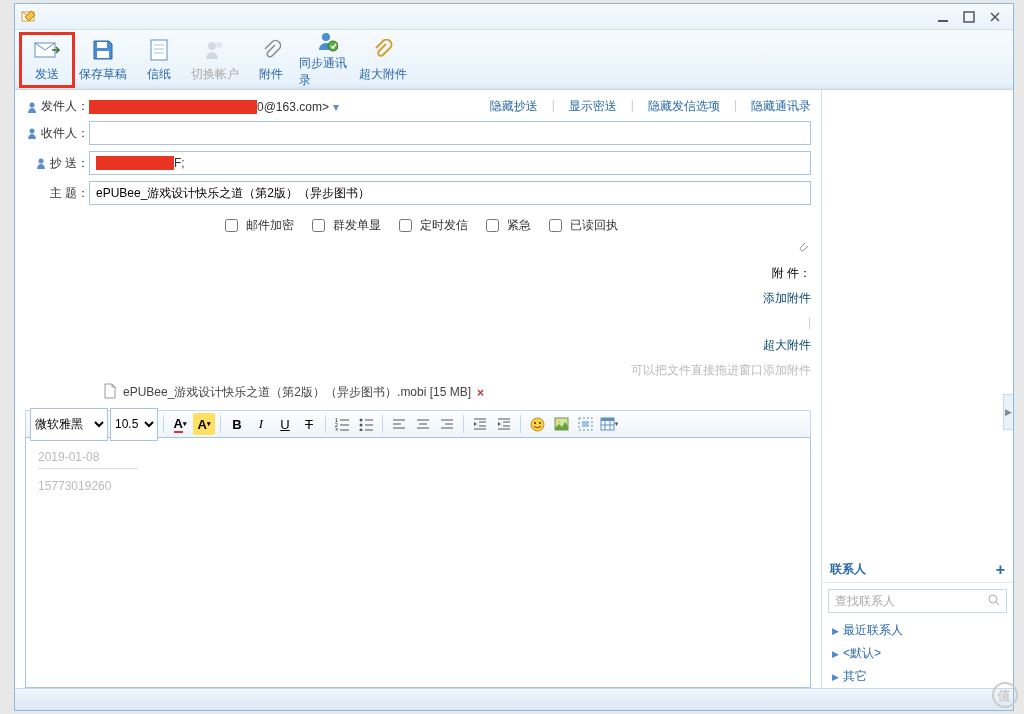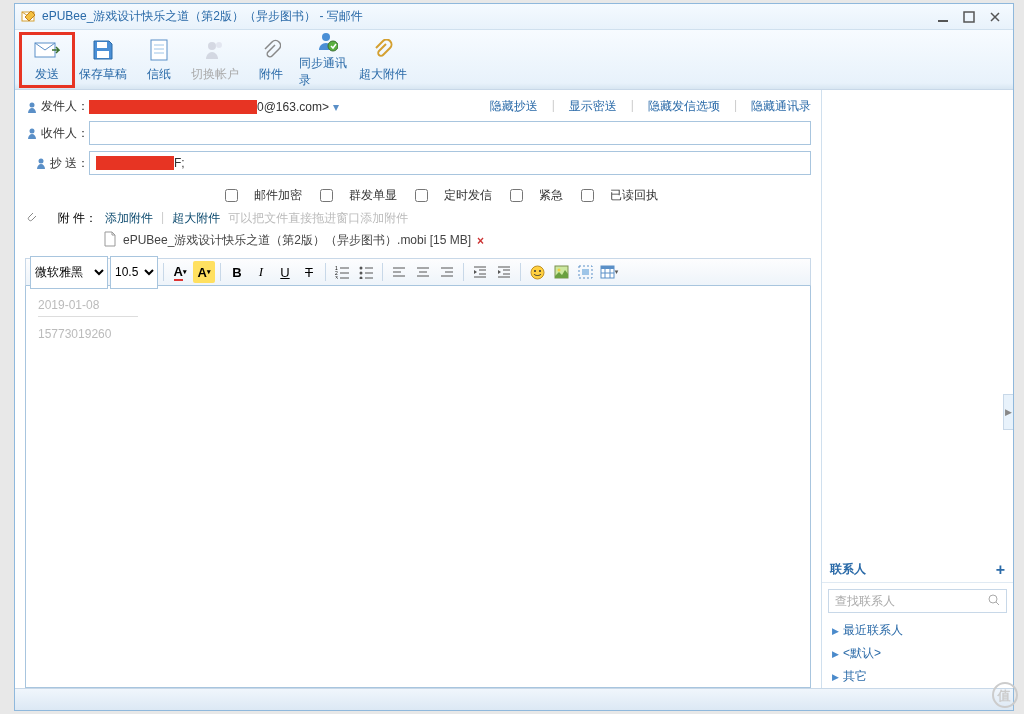--- a/index.html
+++ b/index.html
@@ -23,23 +23,23 @@
 .frow { display: flex; align-items: center; margin-bottom: 6px; }
 .flabel { width: 64px; text-align: right; color: #333; display: flex; align-items: center; justify-content: flex-end; gap: 3px; }
 .flabel .person { width: 12px; height: 12px; }
 .finput { flex: 1; height: 24px; border: 1px solid #a8c5de; padding: 0 6px; font-size: 12px; outline: none; }
 .redblock { display: inline-block; background: #e73423; height: 14px; }
 .sender-line { display: flex; align-items: center; }
 .sender-line .links { margin-left: auto; display: flex; gap: 14px; }
 .sender-line .links span { color: #2a6aa8; cursor: pointer; }
 .sender-line .links .sep { color: #ccc; cursor: default; }
 .options-row { display: flex; gap: 18px; margin: 6px 0 6px 200px; }
-.chk { display: flex; align-items: center; gap: 16px; color: #333; }
+.chk { display: flex; align-items: center; gap: 8px; color: #333; }
 .chk input { width: 13px; height: 13px; }
-.attach-row { display: flex; align-items: flex-start; gap: 8px; margin-bottom: 4px; }
+.attach-row { display: flex; align-items: flex-end; gap: 8px; margin-bottom: 4px; flex-direction: column; }
 .attach-row .hint { color: #bbb; }
 .attach-row .lnk { color: #0c4a6e; cursor: pointer; }
 .attach-file { display: flex; align-items: center; gap: 6px; margin-left: 78px; margin-bottom: 8px; color: #444; }
 .attach-file .del { color: #c33; cursor: pointer; font-weight: bold; }
 .editor-toolbar { height: 28px; border: 1px solid #c8d8e8; border-bottom: 1px solid #a8c5de; background: linear-gradient(#fdfdfe,#eef4fa); display: flex; align-items: center; padding: 0 4px; gap: 2px; }
 .editor-toolbar .sel { height: 33px; border: 1px solid #a8c5de; font-size: 12px; background: #fff; }
 .editor-toolbar .btn { width: 22px; height: 22px; display: flex; align-items: center; justify-content: center; cursor: pointer; border-radius: 2px; font-size: 13px; }
 .editor-toolbar .vsep { width: 1px; height: 18px; background: #c8d8e8; margin: 0 3px; }
 .editor { flex: 1; border: 1px solid #a8c5de; border-top: none; padding: 12px; overflow-y: auto; color: #bbb; position: relative; }
 .editor .date { padding-bottom: 4px; border-bottom: 1px solid #ddd; width: 100px; margin-bottom: 10px; }
@@ -56,21 +56,20 @@
 </head>
 <body>
 
 <div class="window">
   <div class="titlebar">
     <svg class="ticon" viewBox="0 0 16 16">
         <rect x="1" y="3" width="12" height="9" fill="#fff" stroke="#d4a030"></rect>
         <path d="M1 3l6 4 6-4" stroke="#d4a030" fill="none"></path>
         <path d="M10 2l4 4-6 6-4-4z" fill="#f4c040" stroke="#c08020"></path>
       </svg>
-    <span class="title">ePUBee_游戏设计快乐之道（第2版）（异步图书） - 写邮件</span>
     <span class="tspace"></span>
     <div class="wbtn">
         <svg width="12" height="12">
           <rect x="1" y="9" width="10" height="2" fill="#555"></rect>
         </svg>
       </div>
     <div class="wbtn">
         <svg width="12" height="12">
           <rect x="1" y="1" width="10" height="10" fill="none" stroke="#555" stroke-width="1.5"></rect>
         </svg>
@@ -199,20 +198,24 @@
               <path d="M2 12c0-3 2-5 4-5s4 2 4 5" fill="#5a8fc7"></path>
             </svg>
           <span>抄  送：</span>
         </span>
         <div class="finput" style="display:flex;align-items:center;">
           <span class="redblock" style="width:78px"></span>
           <span style="color:#333">F;</span>
         </div>
       </div>
 
+      <div class="frow">
+        <span class="flabel">主  题：</span>
+        <input class="finput" value="ePUBee_游戏设计快乐之道（第2版）（异步图书）" style="">
+      </div>
 
       <div class="options-row">
         <label class="chk">
             <input type="checkbox" style="">
             <span>邮件加密</span>
           </label>
         <label class="chk">
             <input type="checkbox" style="">
             <span>群发单显</span>
           </label>

